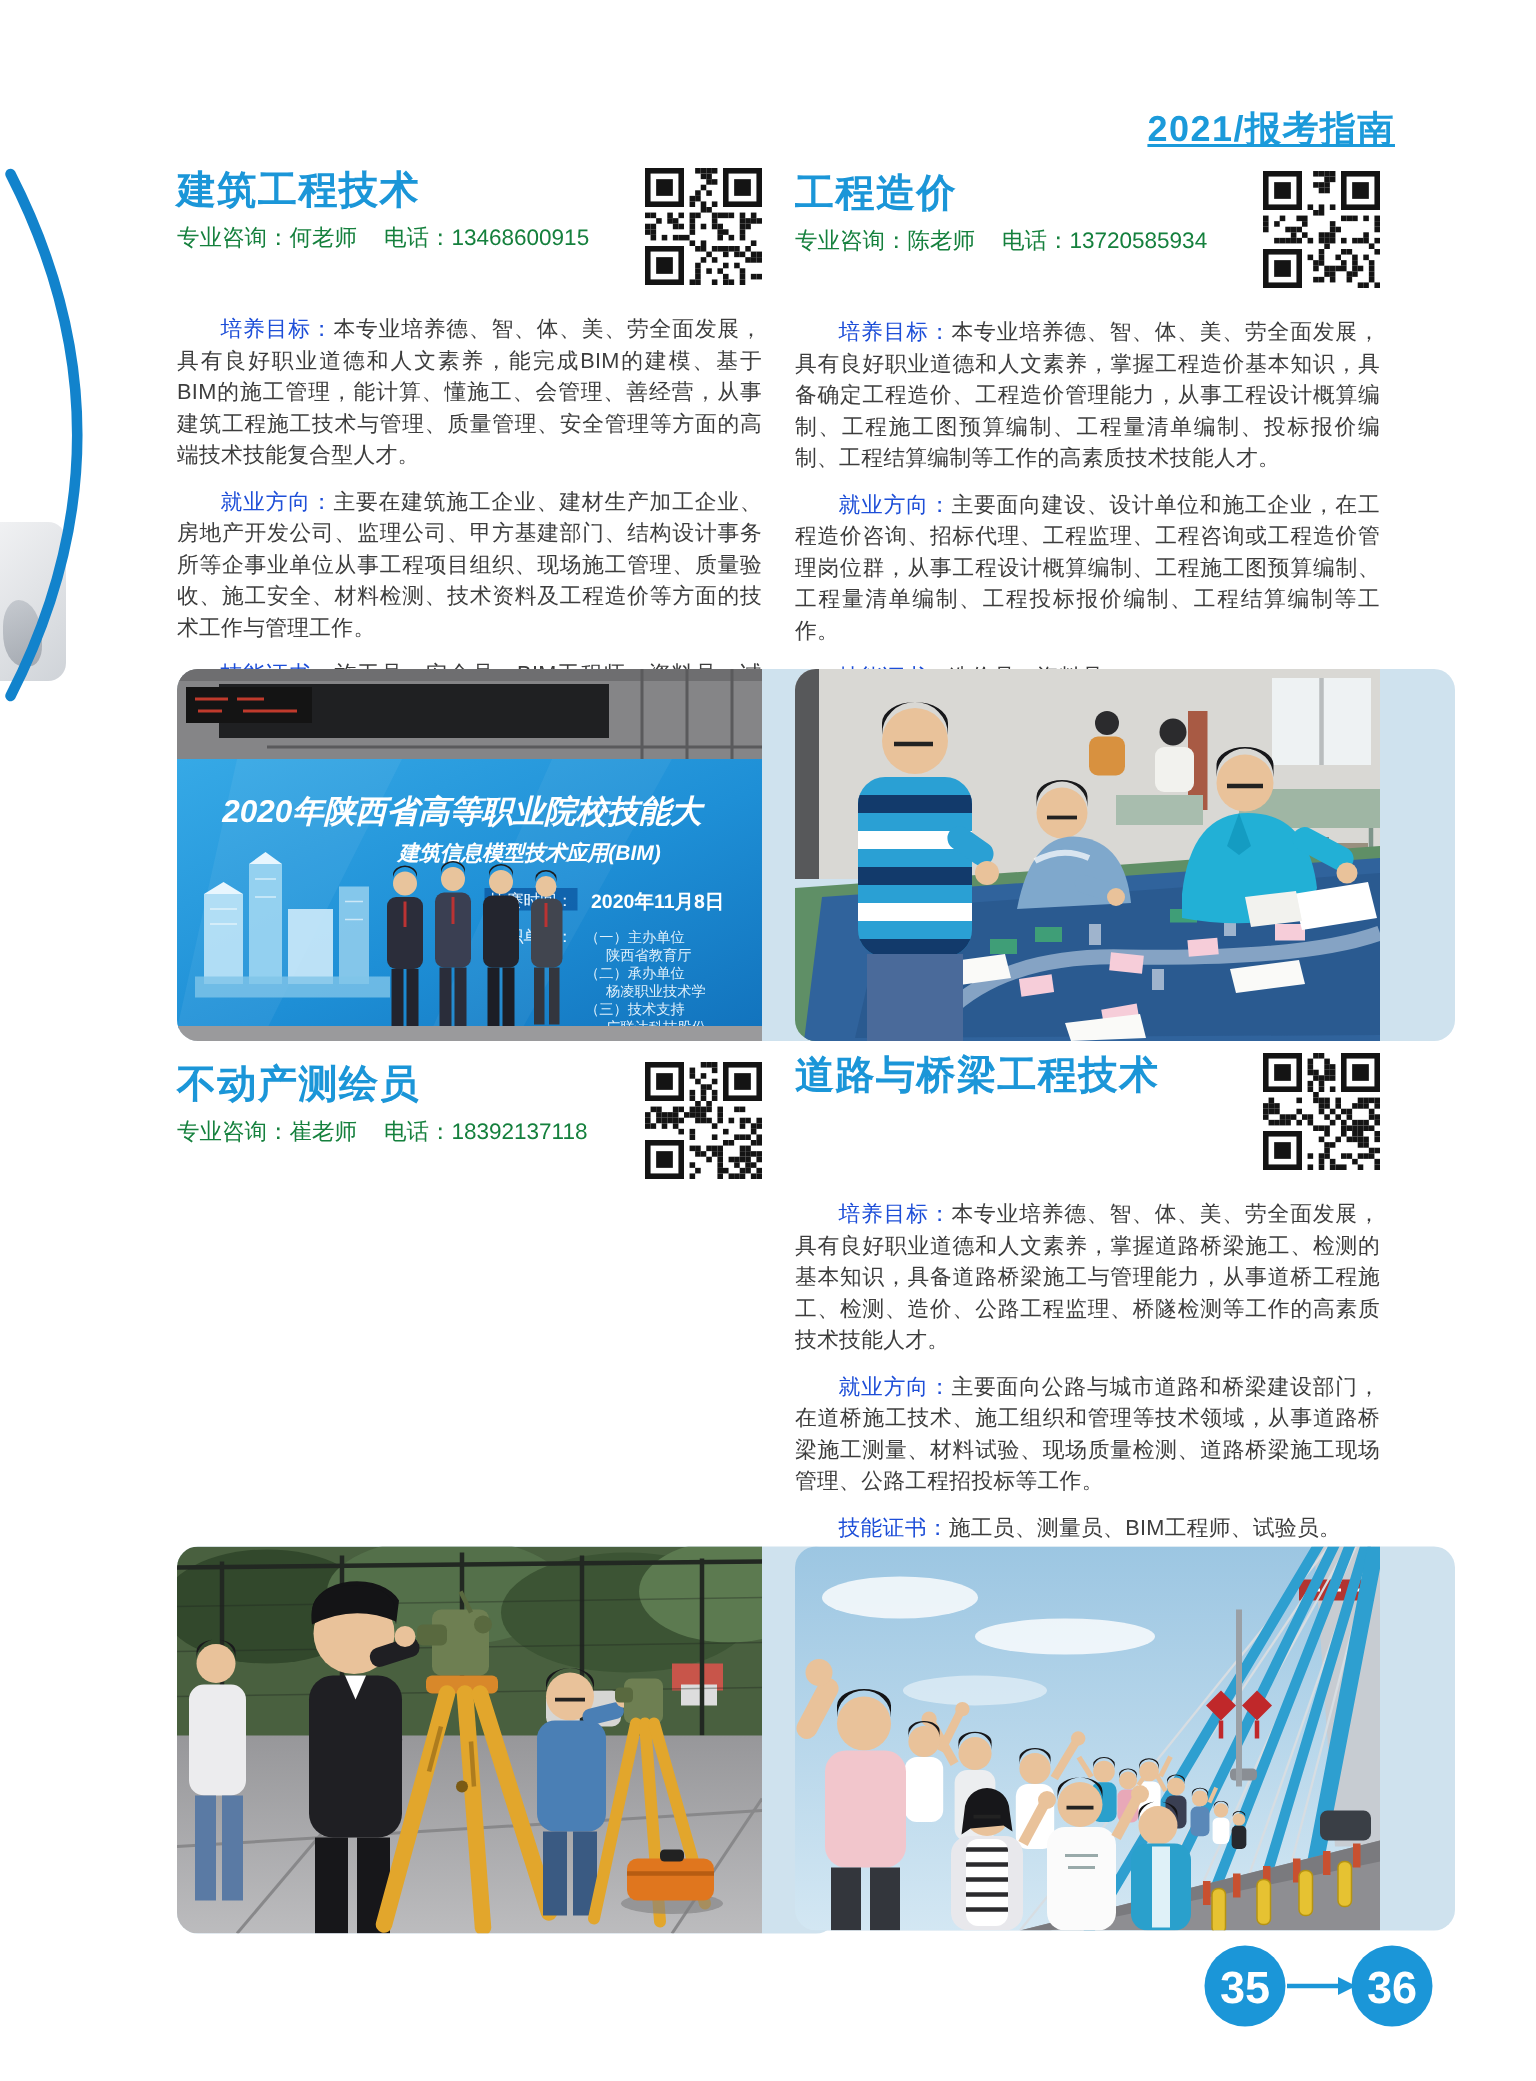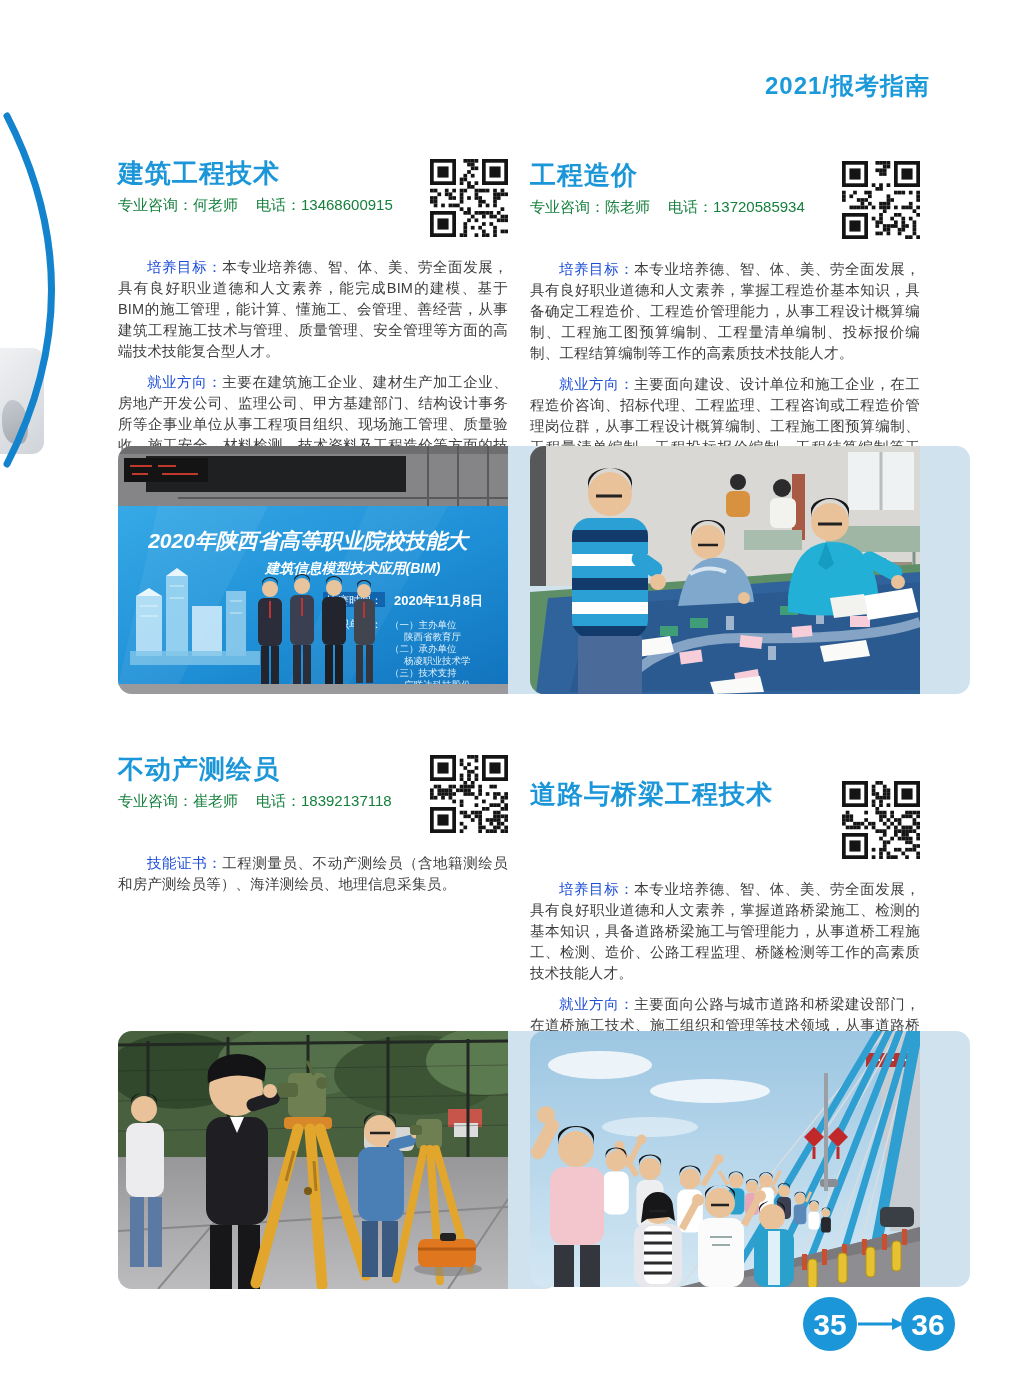--- a/index.html
+++ b/index.html
@@ -1,29 +1,29 @@
 <!DOCTYPE html>
 <html><head>
 <meta charset="utf-8">
 <style>
   html,body{margin:0;padding:0;background:#ffffff;}
   #page{position:relative;width:1024px;height:1387px;background:#fff;overflow:hidden;
         font-family:"Liberation Sans","DejaVu Sans",sans-serif;}
   
   .page-header{position:absolute;top:70px;right:94px;font-size:24px;font-weight:bold;
-               color:#1b9ada;letter-spacing:1px;}
+               color:#1b9ada;letter-spacing:1px;text-decoration:underline;}
   
   .left-arc{position:absolute;left:0;top:100px;}
   .left-photo-fragment{position:absolute;left:0;top:348px;width:44px;height:106px;
       border-radius:0 12px 12px 0;
       background:linear-gradient(135deg,#f0f1f3 0%,#e2e4e7 45%,#cfd3d8 100%);}
   .left-photo-fragment .frag-shape{position:absolute;left:2px;top:52px;width:26px;height:44px;
       background:linear-gradient(160deg,#b9bec5,#8f959e);border-radius:40% 60% 30% 50%;opacity:.7;}
   
-  .section{position:absolute;width:390px;margin-top:47px;}
+  .section{position:absolute;width:390px;}
   .sec-head{position:relative;min-height:86px;}
   .sec-title{font-size:26px;font-weight:bold;color:#1b96d8;letter-spacing:1px;line-height:1.1;
              margin:0;padding-top:2px;}
   .sec-sub{margin-top:8px;font-size:15px;color:#15803d;}
   .sec-sub .phone{margin-left:18px;}
   .qr{position:absolute;right:0;top:2px;width:78px;height:78px;}
   .paras{margin-top:14px;}
   .para{margin:0 0 10px 0;font-size:14.5px;line-height:21px;color:#3d3d3d;
         text-align:justify;text-indent:2em;letter-spacing:.2px;}
   .plabel{color:#1d4ed8;}
@@ -628,25 +628,24 @@
           <rect x="29.714285714285715" y="74.28571428571429" width="3.7142857142857144" height="3.7142857142857144" fill="#141414"></rect>
           <rect x="48.285714285714285" y="74.28571428571429" width="3.7142857142857144" height="3.7142857142857144" fill="#141414"></rect>
           <rect x="55.714285714285715" y="74.28571428571429" width="3.7142857142857144" height="3.7142857142857144" fill="#141414"></rect>
           <rect x="59.42857142857143" y="74.28571428571429" width="3.7142857142857144" height="3.7142857142857144" fill="#141414"></rect>
           <rect x="63.142857142857146" y="74.28571428571429" width="3.7142857142857144" height="3.7142857142857144" fill="#141414"></rect>
           <rect x="70.57142857142857" y="74.28571428571429" width="3.7142857142857144" height="3.7142857142857144" fill="#141414"></rect>
           <rect x="74.28571428571429" y="74.28571428571429" width="3.7142857142857144" height="3.7142857142857144" fill="#141414"></rect>
         </svg>
     </div>
     <div class="paras">
-      <p class="para"><span class="plabel">技能证书：</span><span>工程测量员、不动产测绘员（含地籍测绘员和房产测绘员等）、海洋测绘员、地理信息采集员。</span></p>
     </div>
   </div>
 
-  <div class="section" style="left:530px;top:732px;font-family:Liberation Serif, serif;">
+  <div class="section" style="left:530px;top:700px;">
     <div class="sec-head">
       <h2 class="sec-title">道路与桥梁工程技术</h2>
       <svg class="qr" viewBox="0 0 78 78">
           <rect x="0" y="0" width="78" height="78" fill="#ffffff"></rect>
           <rect x="0" y="0" width="26" height="26" fill="#141414"></rect>
           <rect x="3.7142857142857144" y="3.7142857142857144" width="18.571428571428573" height="18.571428571428573" fill="#ffffff"></rect>
           <rect x="7.428571428571429" y="7.428571428571429" width="11.142857142857142" height="11.142857142857142" fill="#141414"></rect>
           <rect x="52" y="0" width="26" height="26" fill="#141414"></rect>
           <rect x="55.714285714285715" y="3.7142857142857144" width="18.571428571428573" height="18.571428571428573" fill="#ffffff"></rect>
           <rect x="59.42857142857143" y="7.428571428571429" width="11.142857142857142" height="11.142857142857142" fill="#141414"></rect>

